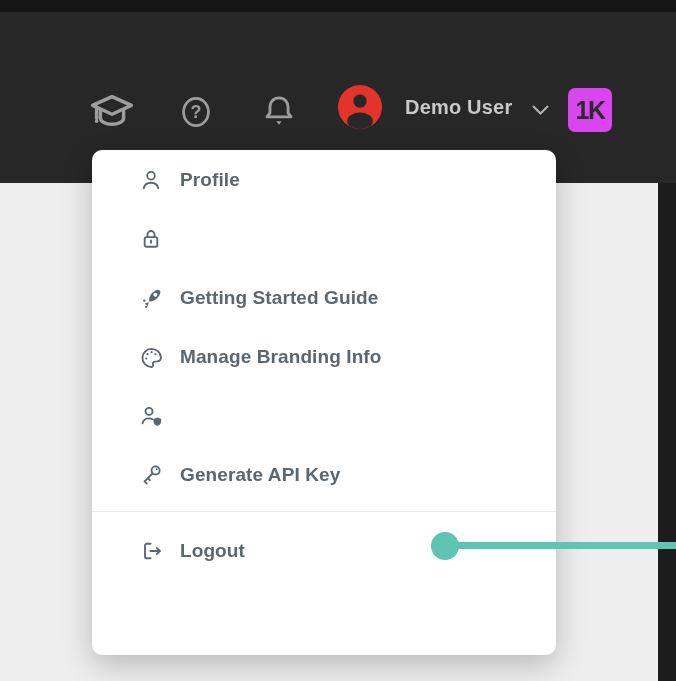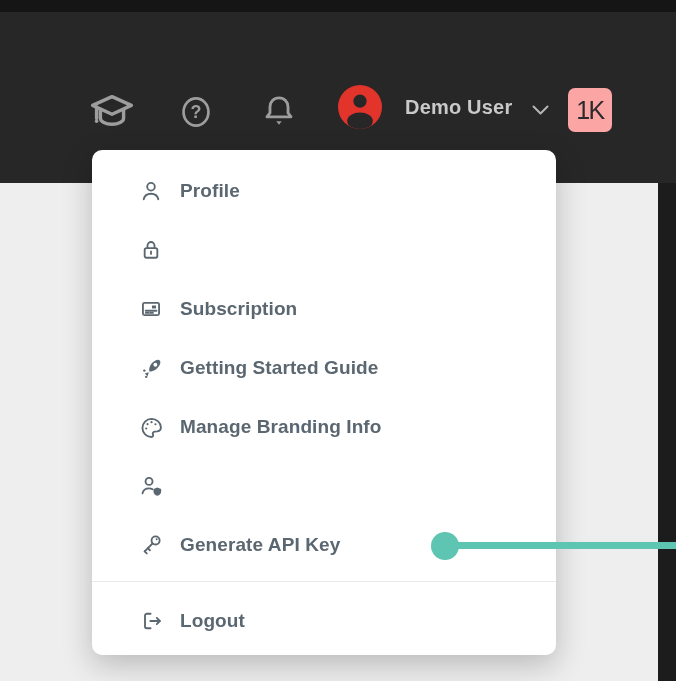--- a/index.html
+++ b/index.html
@@ -73,42 +73,41 @@
   .chevron {
     position: absolute;
     left: 532px; top: 102px;
     color: #b5b5b5;
   }
 
   .logo-badge {
     position: absolute;
     left: 568px; top: 88px;
     width: 44px; height: 44px;
-    background: #fca5a5;
+    background: #d946ef;
     border-radius: 7px;
     display: flex;
     align-items: center;
     justify-content: center;
     font-size: 25px;
-    font-weight: 400;
+    font-weight: 700;
     letter-spacing: -1.5px;
     color: #2b2b2b;
     cursor: pointer;
   }
 
   
   .dropdown-card {
     position: absolute;
     left: 92px; top: 150px;
     width: 464px; height: 505px;
     background: #ffffff;
     border-radius: 10px;
     box-shadow: 0 10px 30px rgba(0,0,0,0.22);
     z-index: 10;
-    padding-top: 11px;
   }
   .menu-item {
     height: 59px;
     display: flex;
     align-items: center;
     padding-left: 46px;
     cursor: pointer;
   }
   .mi-icon {
     width: 26px; height: 24px;
@@ -218,32 +217,20 @@
             <svg width="24" height="24" viewBox="0 0 22 22" fill="none" stroke="currentColor" stroke-width="1.7" stroke-linecap="round" stroke-linejoin="round">
       <rect x="5.2" y="9.3" width="11.6" height="8.8" rx="1.6"></rect>
       <path d="M7.8 9.3V6.9a3.2 3.2 0 0 1 6.4 0v2.4"></path>
       <path d="M11 12.4v2.2"></path>
             </svg>
           </span>
   </div>
         <div class="menu-item">
     <span class="mi-icon">
             <svg width="24" height="24" viewBox="0 0 22 22" fill="none" stroke="currentColor" stroke-width="1.7" stroke-linecap="round" stroke-linejoin="round">
-      <rect x="3.6" y="5.4" width="14.8" height="11.2" rx="1.4"></rect>
-      <rect x="11.9" y="7.8" width="3.7" height="2.7" fill="currentColor" stroke="none"></rect>
-      <path d="M6.2 12.6h9.8"></path>
-      <path d="M6.2 14.6h2.6"></path>
-              <path d="M10.2 14.6h2.6"></path>
-            </svg>
-          </span>
-    <span class="mi-label">Subscription</span>
-  </div>
-        <div class="menu-item">
-    <span class="mi-icon">
-            <svg width="24" height="24" viewBox="0 0 22 22" fill="none" stroke="currentColor" stroke-width="1.7" stroke-linecap="round" stroke-linejoin="round">
       <path d="M9.5 14.2C8.7 10.2 11.1 6 15.1 4.1c1.5-.7 3.1-.8 3.9 0 .8.8.7 2.4 0 3.9-1.9 4-6.1 6.4-9.5 6.2z" fill="currentColor" stroke="none"></path>
       <circle cx="15" cy="8" r="1.8" fill="#fff" stroke="none"></circle>
       <path d="M8.7 15l-3.4 1 2.6 2.6 1-3.4z" fill="currentColor" stroke="none"></path>
       <circle cx="4.9" cy="13.4" r="1.1" fill="currentColor" stroke="none"></circle>
       <circle cx="6.6" cy="19.1" r="1.1" fill="currentColor" stroke="none"></circle>
             </svg>
           </span>
     <span class="mi-label">Getting Started Guide</span>
   </div>
         <div class="menu-item">

